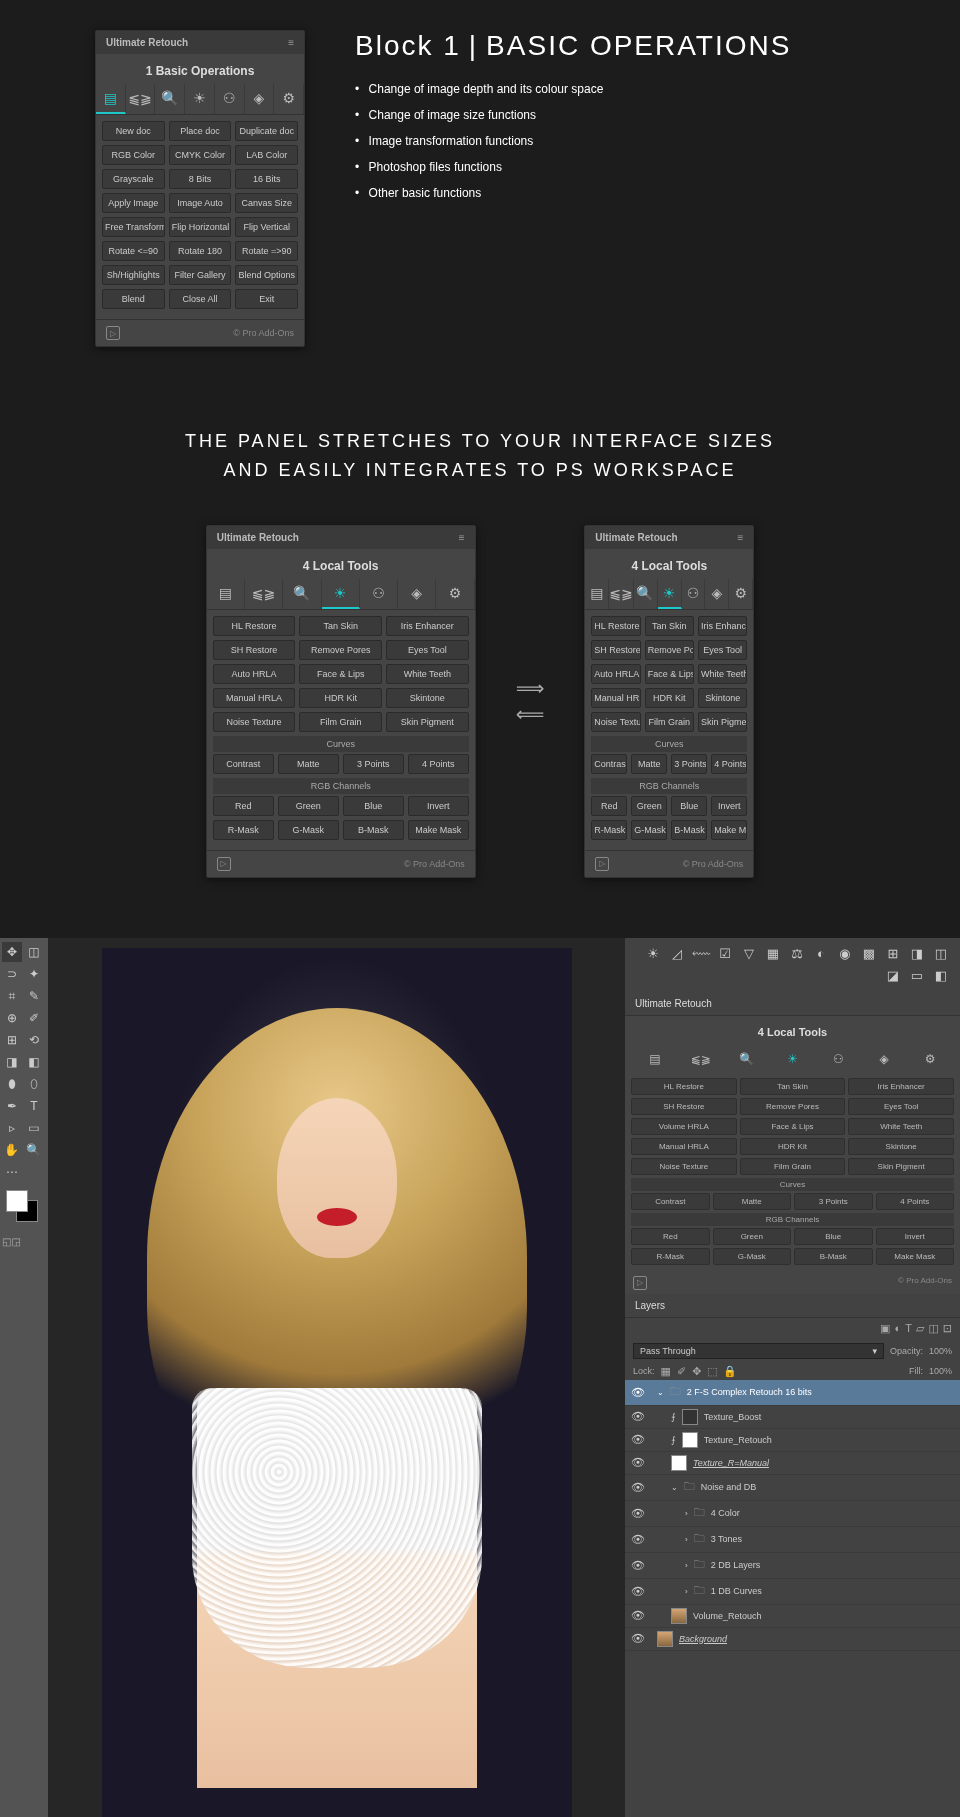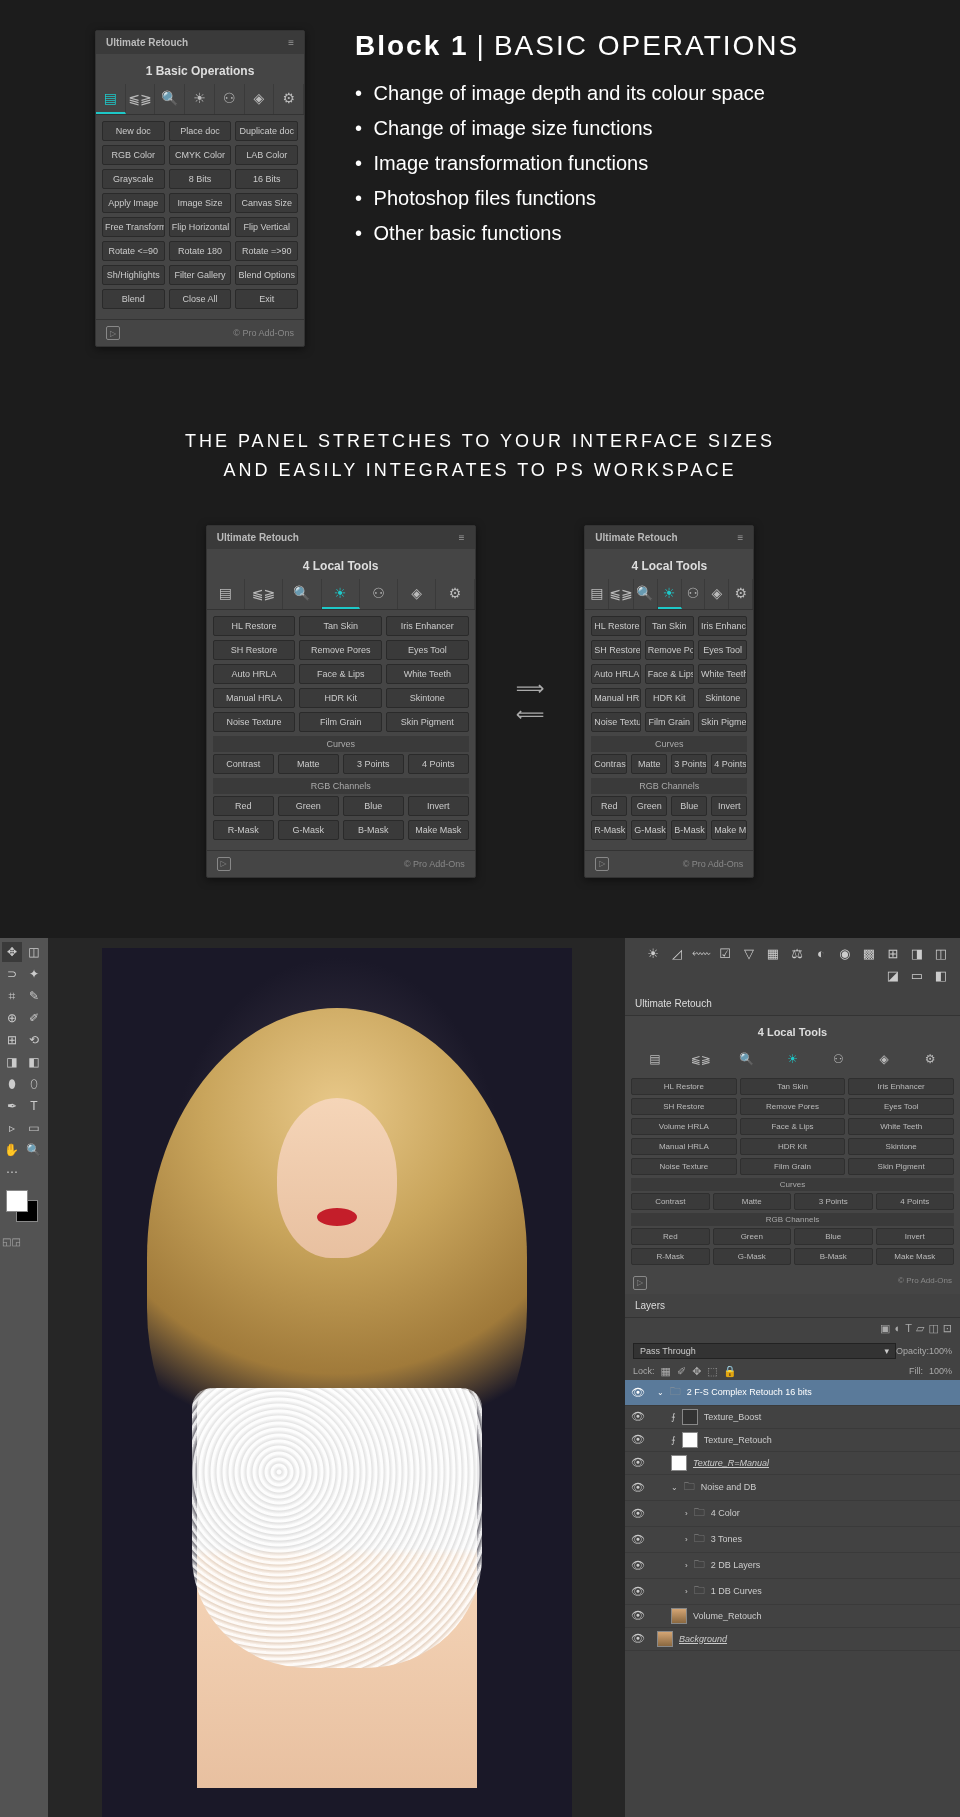--- a/index.html
+++ b/index.html
@@ -15,24 +15,24 @@
   .icon-tab.active { color: #1ec8c8; border-bottom: 2px solid #1ec8c8; }
   .btn-grid { padding: 6px; }
   .btn-row { display: flex; gap: 4px; margin-bottom: 4px; }
   .panel-btn { flex: 1; background: #3a3a3a; border: 1px solid #2a2a2a; border-radius: 2px; color: #ccc; font-size: 9px; padding: 4px 2px; text-align: center; cursor: pointer; white-space: nowrap; overflow: hidden; }
   .panel-footer { display: flex; justify-content: space-between; align-items: center; padding: 6px 10px; font-size: 9px; color: #888; border-top: 1px solid #333; }
   .play-icon { width: 14px; height: 14px; border: 1px solid #888; border-radius: 2px; display: flex; align-items: center; justify-content: center; font-size: 8px; cursor: pointer; }
   .section-label { background: #3a3a3a; text-align: center; font-size: 9px; color: #aaa; padding: 3px 0; margin: 2px 0; }
   
   .desc { flex: 1; color: #fff; }
   .desc h1 { font-size: 28px; font-weight: 300; letter-spacing: 2px; margin-bottom: 20px; }
-  .desc h1 .thin { font-weight: 700; }
+  .desc h1 .thin { font-weight: 400; }
   .desc h1 .sep { margin: 0 8px; }
   .desc ul { list-style: none; }
-  .desc li { font-size: 20px; font-weight: 300; margin-bottom: 12px; }
+  .desc li { font-size: 12px; font-weight: 300; margin-bottom: 12px; }
   .desc li::before { content: "• "; margin-right: 6px; }
   
   
   .section2-title { text-align: center; color: #fff; font-size: 18px; font-weight: 300; letter-spacing: 3px; line-height: 1.6; padding: 20px 0 40px; }
   .section2-panels { display: flex; align-items: center; justify-content: center; gap: 40px; padding-bottom: 60px; }
   .arrows { font-size: 20px; color: #aaa; display: flex; flex-direction: column; gap: 2px; }
   
   
   .ps-workspace { background: #262626; display: flex; height: 980px; position: relative; }
   .ps-toolbar { width: 48px; background: #535353; display: flex; flex-direction: column; padding: 4px 2px; gap: 2px; }
@@ -62,21 +62,21 @@
   .ps-icon-tab { flex: 1; text-align: center; color: #bbb; font-size: 12px; padding: 4px 0; cursor: pointer; }
   .ps-icon-tab.active { color: #1ec8c8; }
   .ps-btn-grid { padding: 4px 6px; }
   .ps-btn-row { display: flex; gap: 3px; margin-bottom: 3px; }
   .ps-panel-btn { flex: 1; background: #3a3a3a; border: 1px solid #2f2f2f; color: #bbb; font-size: 8px; padding: 3px 1px; text-align: center; cursor: pointer; border-radius: 2px; white-space: nowrap; overflow: hidden; }
   .ps-section-label { text-align: center; font-size: 8px; color: #aaa; padding: 2px 0; background: #3a3a3a; margin: 2px 0; }
   .ps-panel-footer { display: flex; justify-content: space-between; padding: 4px 8px; font-size: 8px; color: #888; }
   
   .layers-panel { flex: 1; background: #424242; display: flex; flex-direction: column; min-height: 0; }
   .layers-toolbar { display: flex; justify-content: flex-end; gap: 4px; padding: 4px 8px; color: #aaa; font-size: 11px; }
-  .layers-controls { display: flex; align-items: center; padding: 4px 8px; font-size: 9px; color: #aaa; }
+  .layers-controls { display: flex; align-items: center; gap: 6px; padding: 4px 8px; font-size: 9px; color: #aaa; }
   .dropdown { background: #333; border: 1px solid #222; padding: 2px 6px; flex: 1; color: #ccc; display: flex; justify-content: space-between; }
   .layers-lock { display: flex; align-items: center; gap: 6px; padding: 2px 8px; font-size: 9px; color: #aaa; }
   .lock-icon { cursor: pointer; font-size: 11px; }
   .layers-list { flex: 1; overflow-y: auto; }
   .layer-row { display: flex; align-items: center; padding: 3px 6px; border-bottom: 1px solid #3a3a3a; font-size: 9px; color: #ccc; gap: 6px; }
   .layer-row.selected { background: #5a7a9a; color: #fff; }
   .eye-icon { width: 14px; cursor: pointer; font-size: 11px; }
   .layer-indent { display: inline-block; }
   .layer-caret { font-size: 8px; cursor: pointer; }
   .folder-icon { color: #999; font-size: 11px; }
@@ -117,21 +117,21 @@
           <div class="panel-btn">CMYK Color</div>
           <div class="panel-btn">LAB Color</div>
         </div>
         <div class="btn-row">
           <div class="panel-btn">Grayscale</div>
           <div class="panel-btn">8 Bits</div>
           <div class="panel-btn">16 Bits</div>
         </div>
         <div class="btn-row">
           <div class="panel-btn">Apply Image</div>
-          <div class="panel-btn">Image Size</div>
+          <div class="panel-btn">Image Auto</div>
           <div class="panel-btn">Canvas Size</div>
         </div>
         <div class="btn-row">
           <div class="panel-btn">Free Transform</div>
           <div class="panel-btn">Flip Horizontal</div>
           <div class="panel-btn">Flip Vertical</div>
         </div>
         <div class="btn-row">
           <div class="panel-btn">Rotate &lt;=90</div>
           <div class="panel-btn">Rotate 180</div>

